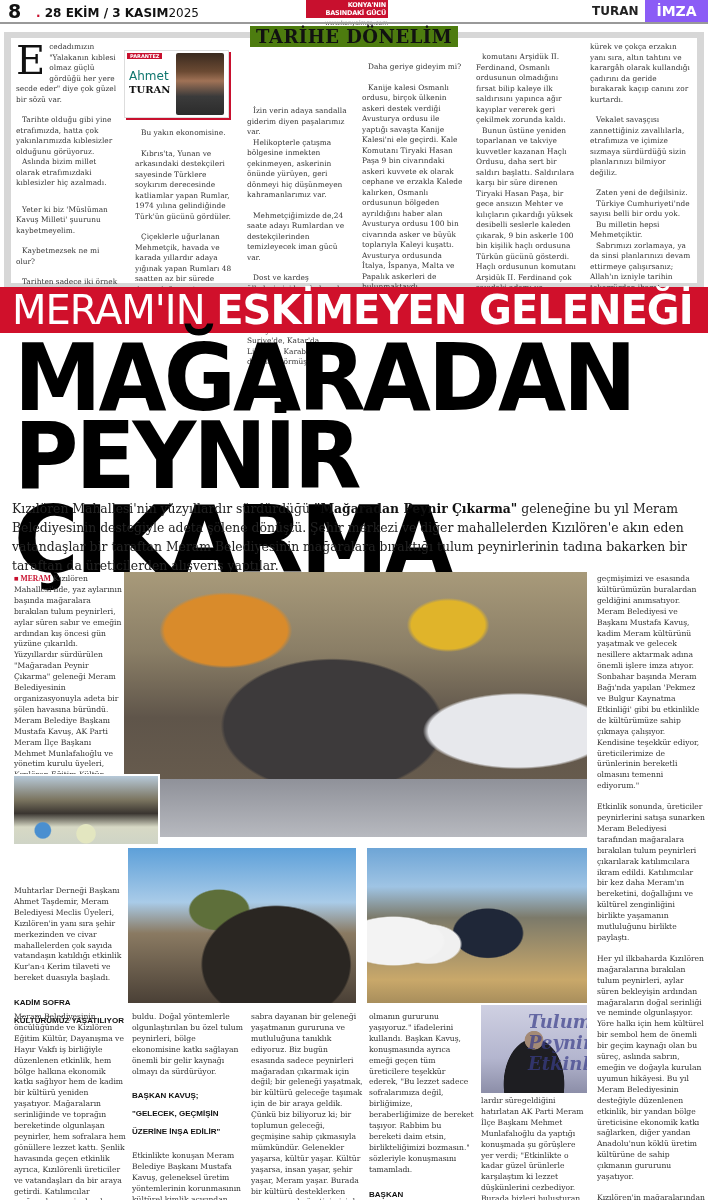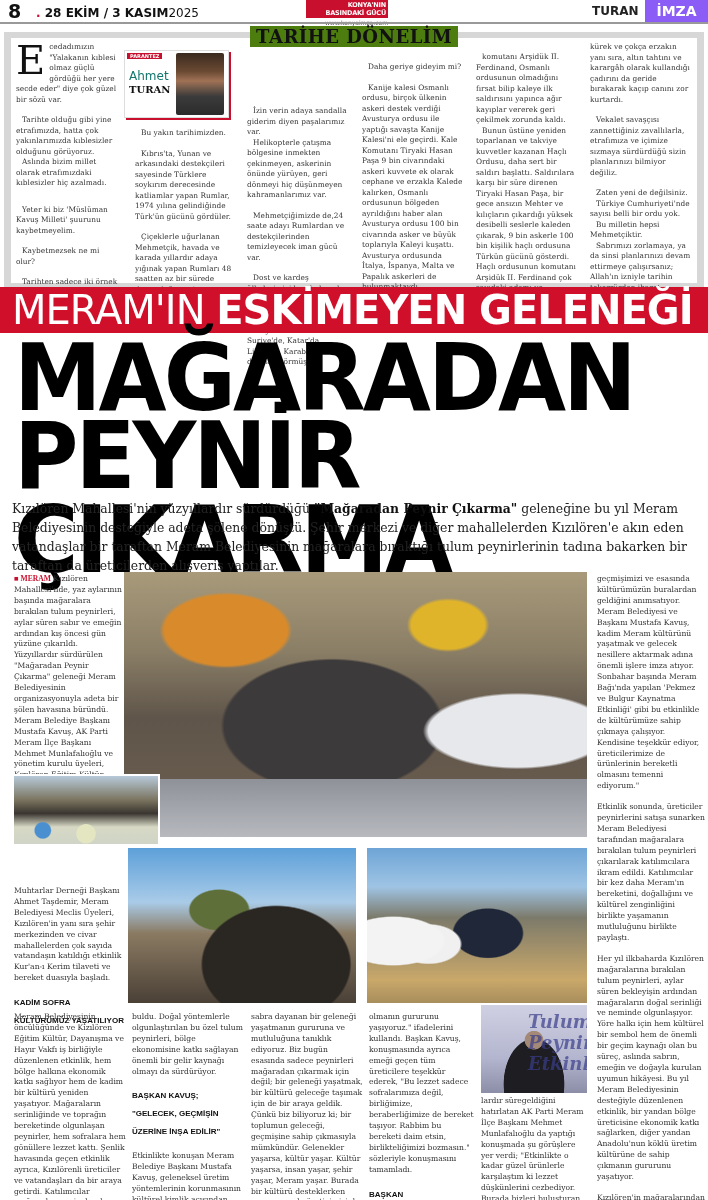--- a/index.html
+++ b/index.html
@@ -100,21 +100,21 @@
 
 <div class="abs col-text" style="left:16px; top:42px; width:104px;">
   <p><span class="dropcap">E</span><span>cedadımızın "Yalakanın kıblesi olmaz güçlü gördüğü her yere secde eder" diye çok güzel bir sözü var.</span></p>
   <p class="indent" style="margin-bottom:0">Tarihte olduğu gibi yine etrafımızda, hatta çok yakınlarımızda kıblesizler olduğunu görüyoruz.</p>
   <p class="indent" style="margin-bottom:16px">Aslında bizim millet olarak etrafımızdaki kıblesizler hiç azalmadı.</p>
   <p class="indent">Yeter ki biz 'Müslüman Kavuş Milleti' şuurunu kaybetmeyelim.</p>
   <p class="indent">Kaybetmezsek ne mi olur?</p>
   <p class="indent">Tarihten sadece iki örnek vereyim.</p>
 </div>
 <div class="abs col-text" style="left:135px; top:128px; width:100px;">
-  <p class="indent">Bu yakın tarihimizden.</p>
+  <p class="indent">Bu yakın ekonomisine.</p>
   <p class="indent">Kıbrıs'ta, Yunan ve arkasındaki destekçileri sayesinde Türklere soykırım derecesinde katliamlar yapan Rumlar, 1974 yılına gelindiğinde Türk'ün gücünü gördüler.</p>
   <p class="indent">Çiçeklerle uğurlanan Mehmetçik, havada ve karada yıllardır adaya yığınak yapan Rumları 48 saatten az bir sürede darmadağın etti.</p>
 </div>
 <div class="abs col-text" style="left:247px; top:62px; width:102px;margin-top:44px;">
   <p class="indent" style="margin-bottom:0">İzin verin adaya sandalla giderim diyen paşalarımız var.</p>
   <p class="indent">Helikopterle çatışma bölgesine inmekten çekinmeyen, askerinin önünde yürüyen, geri dönmeyi hiç düşünmeyen kahramanlarımız var.</p>
   <p class="indent">Mehmetçiğimizde de,24 saate adayı Rumlardan ve destekçilerinden temizleyecek iman gücü var.</p>
   <p class="indent">Dost ve kardeş ülkelerimizi bombalamak için kaldırdığı uçaklarının hepsini 8 saatte kaybedenlerin adını anmıyorum. Ama bizi: Suriye'de, Katar'da, Libya'da, Karabağ da dost- düşman görmüştür.</p>
 </div>
 <div class="abs col-text" style="left:362px; top:62px; width:102px;">

